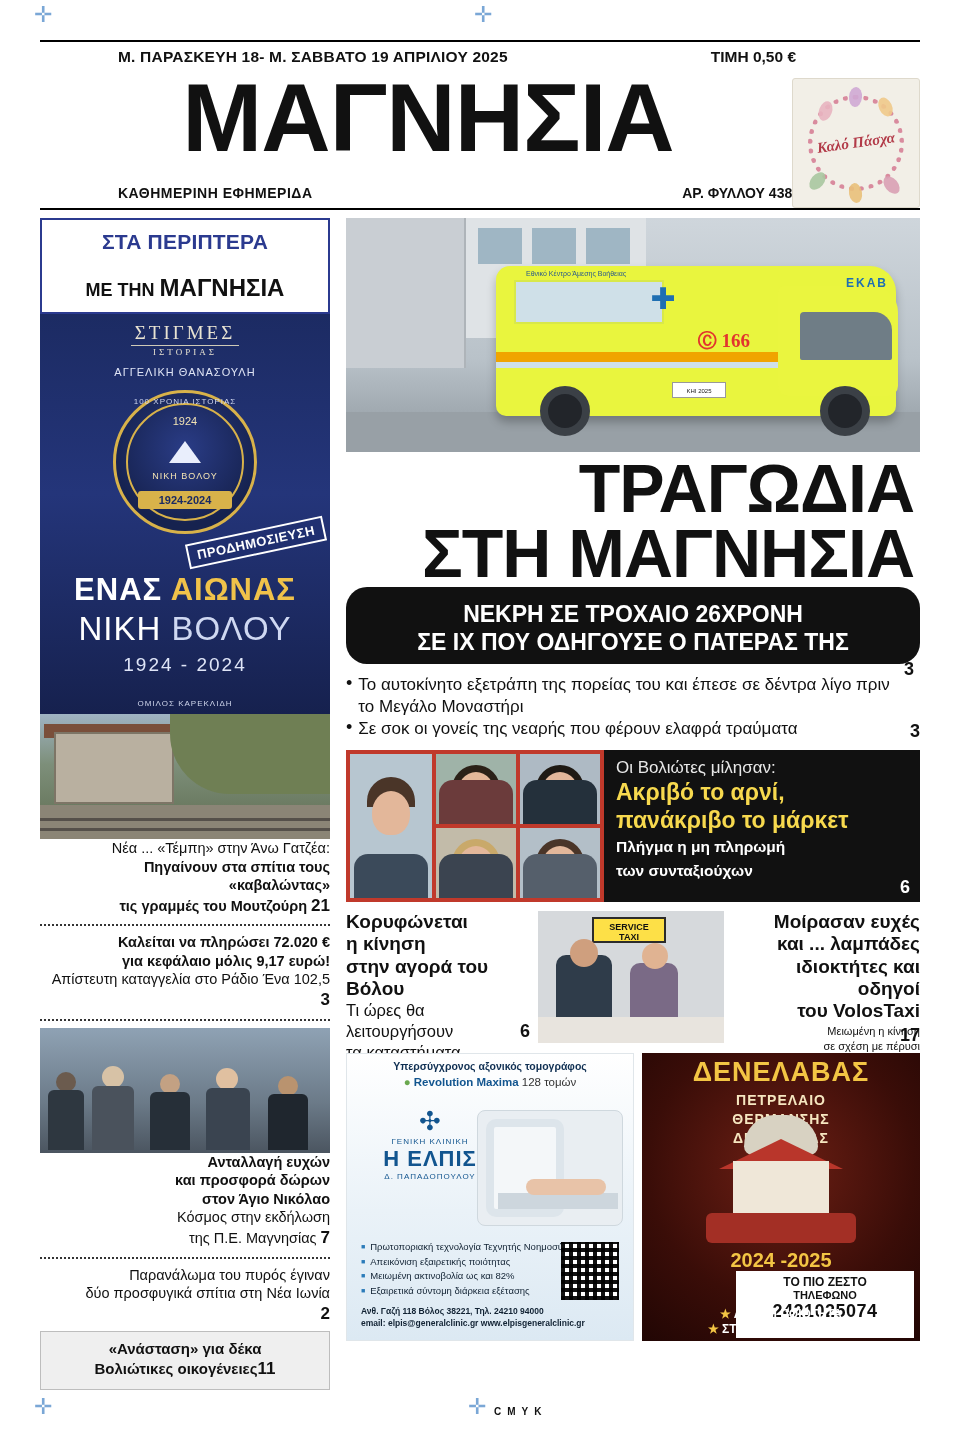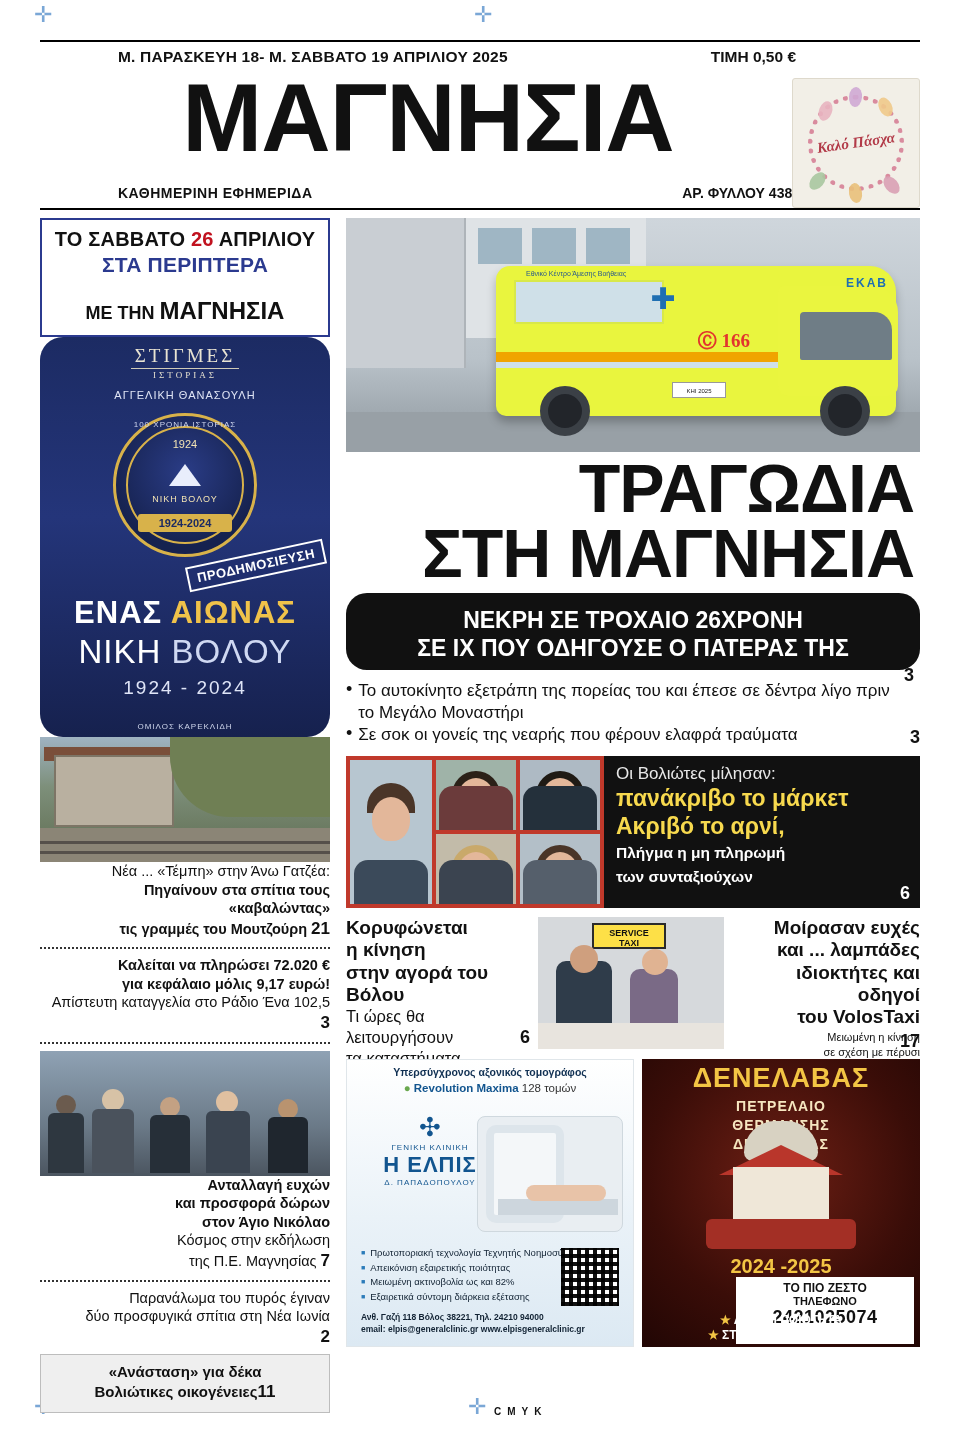--- a/index.html
+++ b/index.html
@@ -63,21 +63,21 @@
   }
   .promo-l1 { font-size:20px; font-weight:bold; color:#111; letter-spacing:0.2px; }
   .promo-l1 b { color:#c1121f; }
   .promo-l2 { font-size:21px; font-weight:bold; color:#2b3a8f; margin-top:2px; letter-spacing:0.2px;}
   .promo-l3 { font-size:18px; font-weight:bold; margin-top:20px; }
   .promo-l3 .big { font-size:24px; }
 
   .book-cover {
     margin-top:0; width:290px; height:400px; position:relative; overflow:hidden;
     background:linear-gradient(180deg,#1c2b63 0%, #24357a 45%, #16214e 100%);
-    color:#fff; text-align:center;border-radius:23px;
+    color:#fff; text-align:center;
   }
   .bc-stigmes { position:absolute; top:8px; left:0; right:0; font-family:"Liberation Serif",serif; }
   .bc-stigmes .s1 { font-size:19px; letter-spacing:3px; color:#e8e3d2; border-bottom:1px solid #cfcab7; display:inline-block; padding:0 4px 1px;}
   .bc-stigmes .s2 { font-size:9px; letter-spacing:3px; color:#e8e3d2; display:block; margin-top:1px;}
   .bc-author { position:absolute; top:52px; left:0; right:0; font-size:11px; letter-spacing:1px; color:#dfe4f5; }
   .bc-emblem {
     position:absolute; top:76px; left:50%; transform:translateX(-50%);
     width:144px; height:144px; border-radius:50%;
     background:radial-gradient(circle at 50% 40%, #2a3c86 0%, #16224f 70%);
     border:3px solid #d8b24a;
@@ -163,21 +163,21 @@
   .amb .ekav { position:absolute; right:8px; top:10px; color:#1f6fb2; font-size:12px; font-weight:bold; letter-spacing:2px;}
   .amb .orglabel { position:absolute; left:30px; top:4px; font-size:7px; color:#2a5a8c; }
   .amb .plate { position:absolute; left:176px; bottom:18px; width:54px; height:16px; background:#fff; border:1px solid #999; font-size:6px; color:#222; text-align:center; line-height:16px;}
   .lp-ground { position:absolute; left:0; bottom:0; width:100%; height:40px; background:#98a0a6;}
 
   .headline {
     text-align:right; font-weight:bold; letter-spacing:-1px; line-height:0.96;
     font-size:68px; margin-top:4px; padding-right:6px;
   }
   .subbar {
-    margin-top:6px; background:#111; color:#fff; text-align:center;
+    margin-top:0; background:#111; color:#fff; text-align:center;
     padding:14px 10px 8px; position:relative;border-radius:21px;
   }
   .subbar .l1 { font-size:23px; font-weight:bold; }
   .subbar .l2 { font-size:23px; font-weight:bold; margin-top:1px;}
   .pgnum-dark { position:absolute; right:6px; bottom:-16px; font-size:18px; font-weight:bold; color:#111; }
 
   .bullets { margin-top:10px; font-size:17px; line-height:1.3; position:relative; padding-right:26px; }
   .bullets .b { display:flex; gap:6px; }
   .bullets .b .dot { font-size:18px; line-height:1.1;}
   .bullets .b .tx { flex:1; }
@@ -282,23 +282,20 @@
       <div class="petal" style="left:92px;top:96px;background:#d9a0b4;transform:rotate(-40deg);"></div>
       <div class="petal" style="left:56px;top:8px;background:#cfa8d4;transform:rotate(5deg);"></div>
       <div class="petal" style="left:56px;top:104px;background:#e9c07a;transform:rotate(170deg);"></div>
       <div class="t">Καλό Πάσχα</div>
     </div>
   </div>
 
   <div class="leftcol">
 
     <div class="promo-box">
-      <div class="promo-l1">
-        <span>ΤΟ ΣΑΒΒΑΤΟ </span><b>26</b><span> ΑΠΡΙΛΙΟΥ</span>
-      </div>
       <div class="promo-l2">ΣΤΑ ΠΕΡΙΠΤΕΡΑ</div>
       <div class="promo-l3">
         <span>ΜΕ ΤΗΝ </span><span class="big">ΜΑΓΝΗΣΙΑ</span>
       </div>
     </div>
 
     <div class="book-cover">
       <div class="bc-stigmes">
         <span class="s1">ΣΤΙΓΜΕΣ</span>
         <span class="s2">ΙΣΤΟΡΙΑΣ</span>
@@ -470,22 +467,22 @@
           <div class="torso" style="background:#3b4450;"></div>
         </div>
         <div class="vp" style="left:174px;top:78px;width:80px;height:70px;background:#b3bfc8;">
           <div class="hair" style="background:#4a3528;"></div>
           <div class="face"></div>
           <div class="torso" style="background:#555f6b;"></div>
         </div>
       </div>
       <div class="voices-text">
         <div class="t1">Οι Βολιώτες μίλησαν:</div>
+        <div class="t2">Ακριβό το αρνί,</div>
         <div class="t2">πανάκριβο το μάρκετ</div>
-        <div class="t2">Ακριβό το αρνί,</div>
         <div class="t3">Πλήγμα η μη πληρωμή</div>
         <div class="t3" style="font-weight:bold;">των συνταξιούχων</div>
         <div class="pg">6</div>
       </div>
     </div>
 
     <div class="midrow">
       <div class="mid-left">
         <div class="h">Κορυφώνεται</div>
         <div class="h">η κίνηση</div>

